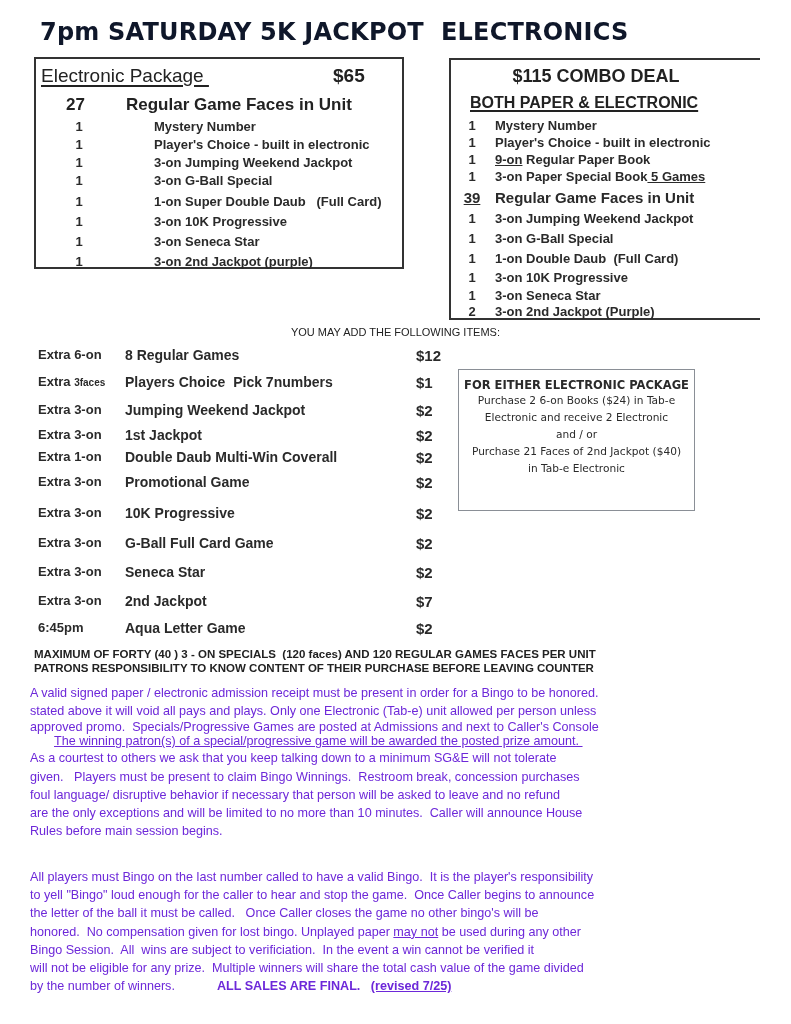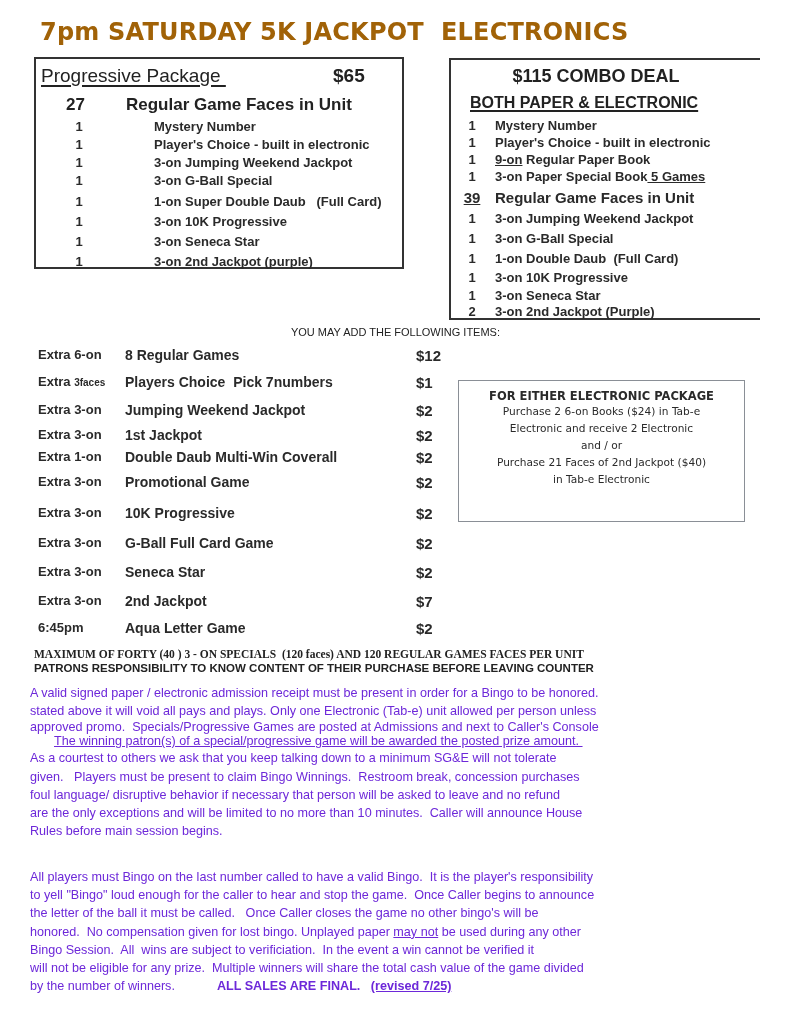--- a/index.html
+++ b/index.html
@@ -1,18 +1,18 @@
 <!DOCTYPE html>
 <html><head>
 <meta charset="utf-8">
 <style>
   html, body { margin: 0; padding: 0; background: #ffffff; }
   body { width: 791px; height: 1024px; position: relative; overflow: hidden; color: #222; font-family: "Liberation Sans", sans-serif; }
   .abs { position: absolute; }
-  .title { left: 40px; top: 18px; font-family: "DejaVu Sans", sans-serif; font-weight: bold; font-size: 24px; letter-spacing: 0.2px; color: #a16207; white-space: pre; }
+  .title { left: 40px; top: 18px; font-family: "DejaVu Sans", sans-serif; font-weight: bold; font-size: 24px; letter-spacing: 0.2px; color: #0f172a; white-space: pre; }
 
   
   .box-left { left: 34px; top: 57px; width: 370px; height: 212px; border: 2px solid #333; box-sizing: border-box; }
   .box-left .hdr { position: absolute; left: 5px; top: 6px; font-size: 19px; font-weight: normal; color: #222; text-decoration: underline; text-decoration-thickness: 2px; text-underline-offset: 3px; white-space: pre; }
   .box-left .hdr-price { position: absolute; left: 297px; top: 6px; font-size: 19px; font-weight: bold; }
   .box-left .row27 { position: absolute; top: 36px; font-size: 17px; font-weight: bold; }
   .lrow { position: absolute; font-size: 13px; font-weight: bold; color: #2a2a2a; white-space: pre; }
   .lrow .q { position: absolute; left: 0; width: 30px; text-align: center; }
   .lrow .t { position: absolute; left: 90px; }
 
@@ -26,37 +26,37 @@
   .u { text-decoration: underline; }
 
   .mayadd { left: 0; width: 791px; text-align: center; top: 326px; font-size: 11px; color: #222; box-sizing: border-box; }
 
   .extra { position: absolute; left: 38px; font-weight: bold; color: #2a2a2a; white-space: pre; }
   .extra .pre { position: absolute; left: 0; font-size: 13px; }
   .extra .pre small { font-size: 10px; }
   .extra .name { position: absolute; left: 87px; font-size: 14px; }
   .extra .price { position: absolute; left: 378px; font-size: 15px; }
 
-  .promo { left: 458px; top: 380px; width: 287px; height: 142px; border: 1px solid #8a8f96; box-sizing: border-box; text-align: center; font-family: "DejaVu Sans", sans-serif; color: #2a2a2a; }
+  .promo { left: 458px; top: 369px; width: 237px; height: 142px; border: 1px solid #8a8f96; box-sizing: border-box; text-align: center; font-family: "DejaVu Sans", sans-serif; color: #2a2a2a; }
   .promo .ph { font-weight: bold; font-size: 11.5px; margin-top: 8px; }
   .promo .pl { font-size: 10.6px; line-height: 17px; }
 
   .maxline { left: 34px; font-size: 11.5px; font-weight: bold; color: #222; white-space: pre; }
 
   .para { left: 30px; width: 660px; font-size: 12.6px; color: #6d28d9; line-height: 18.2px; }
   .para .ln { display: block; white-space: pre; }
   .bold { font-weight: bold; }
 </style>
 </head>
 <body>
 
 <div class="abs title">7pm SATURDAY 5K JACKPOT  ELECTRONICS</div>
 
 <div class="abs box-left">
-  <span class="hdr">Progressive Package </span>
+  <span class="hdr">Electronic Package </span>
   <span class="hdr-price">$65</span>
   <span class="row27" style="left:30px;">27</span>
   <span class="row27" style="left:90px;">Regular Game Faces in Unit</span>
 
   <div class="lrow" style="left:28px; top:60px;"><span class="q">1</span><span class="t">Mystery Number</span></div>
   <div class="lrow" style="left:28px; top:78px;"><span class="q">1</span><span class="t">Player's Choice - built in electronic</span></div>
   <div class="lrow" style="left:28px; top:96px;"><span class="q">1</span><span class="t">3-on Jumping Weekend Jackpot</span></div>
   <div class="lrow" style="left:28px; top:114px;"><span class="q">1</span><span class="t">3-on G-Ball Special</span></div>
   <div class="lrow" style="left:28px; top:135px;"><span class="q">1</span><span class="t">1-on Super Double Daub   (Full Card)</span></div>
   <div class="lrow" style="left:28px; top:155px;"><span class="q">1</span><span class="t">3-on 10K Progressive</span></div>
@@ -97,21 +97,21 @@
 
 <div class="abs promo">
   <div class="ph">FOR EITHER ELECTRONIC PACKAGE</div>
   <div class="pl">Purchase 2  6-on Books ($24) in Tab-e</div>
   <div class="pl">Electronic and receive 2 Electronic</div>
   <div class="pl">and / or</div>
   <div class="pl">Purchase  21 Faces of 2nd Jackpot ($40)</div>
   <div class="pl">in Tab-e Electronic</div>
 </div>
 
-<div class="abs maxline" style="top:648px;font-family:Liberation Serif, serif;">MAXIMUM OF FORTY (40 ) 3 - ON SPECIALS  (120 faces) AND 120 REGULAR GAMES FACES PER UNIT</div>
+<div class="abs maxline" style="top:648px;">MAXIMUM OF FORTY (40 ) 3 - ON SPECIALS  (120 faces) AND 120 REGULAR GAMES FACES PER UNIT</div>
 <div class="abs maxline" style="top:662px;">PATRONS RESPONSIBILITY TO KNOW CONTENT OF THEIR PURCHASE BEFORE LEAVING COUNTER</div>
 
 <div class="abs para" style="top:684px;">
   <span class="ln">A valid signed paper / electronic admission receipt must be present in order for a Bingo to be honored.</span>
   <span class="ln">stated above it will void all pays and plays. Only one Electronic (Tab-e) unit allowed per person unless</span>
   <span class="ln" style="line-height:14px;">approved promo.  Specials/Progressive Games are posted at Admissions and next to Caller's Console</span>
   <span class="ln u" style="line-height:15px;margin-left:24px;">The winning patron(s) of a special/progressive game will be awarded the posted prize amount. </span>
   <span class="ln">As a courtest to others we ask that you keep talking down to a minimum SG&amp;E will not tolerate</span>
   <span class="ln">given.   Players must be present to claim Bingo Winnings.  Restroom break, concession purchases</span>
   <span class="ln">foul language/ disruptive behavior if necessary that person will be asked to leave and no refund</span>

